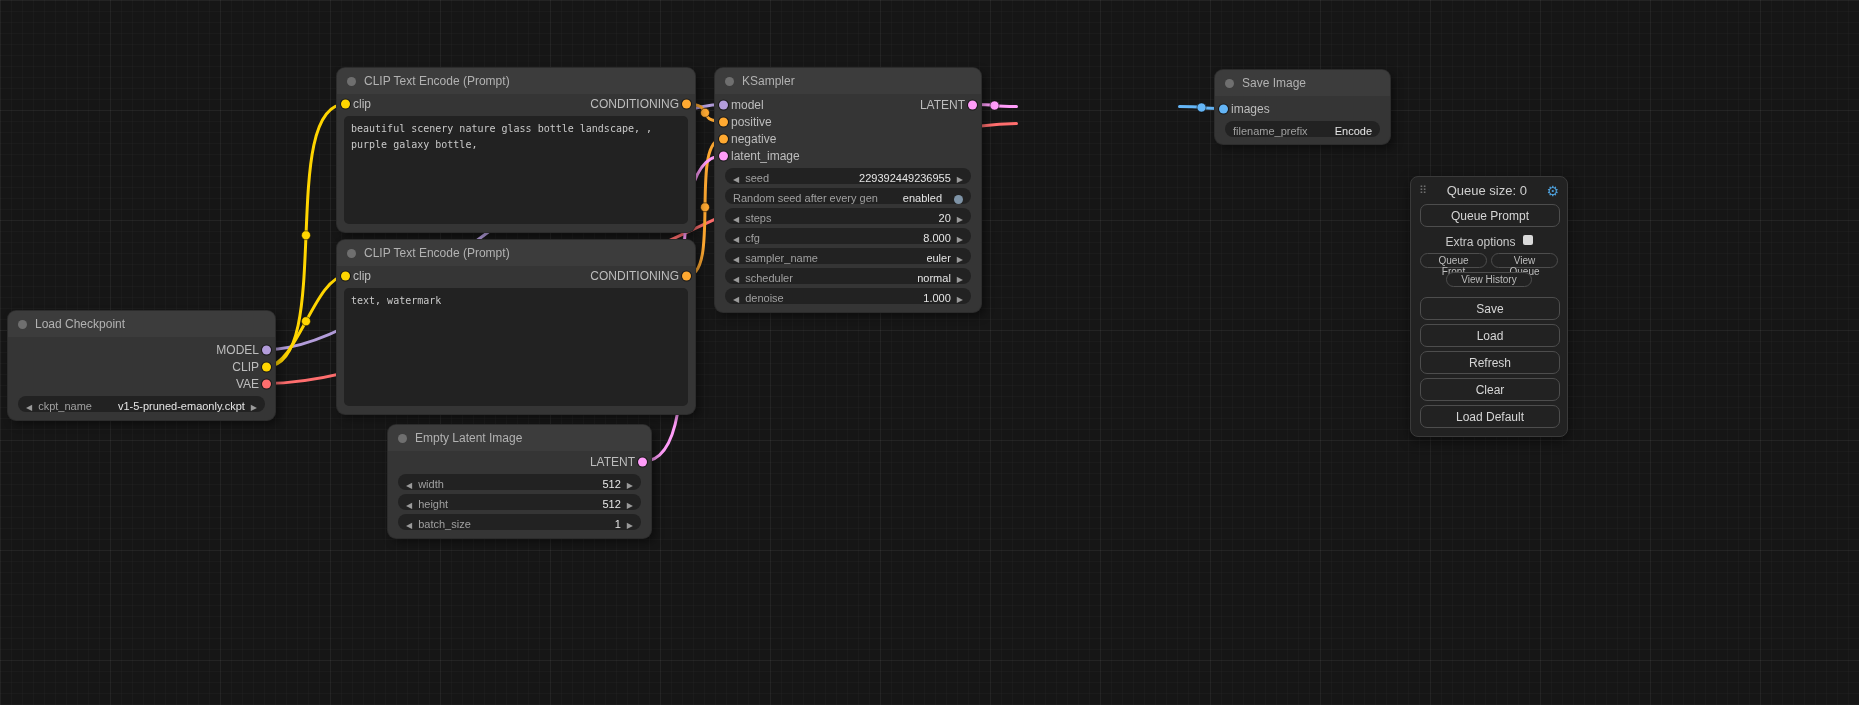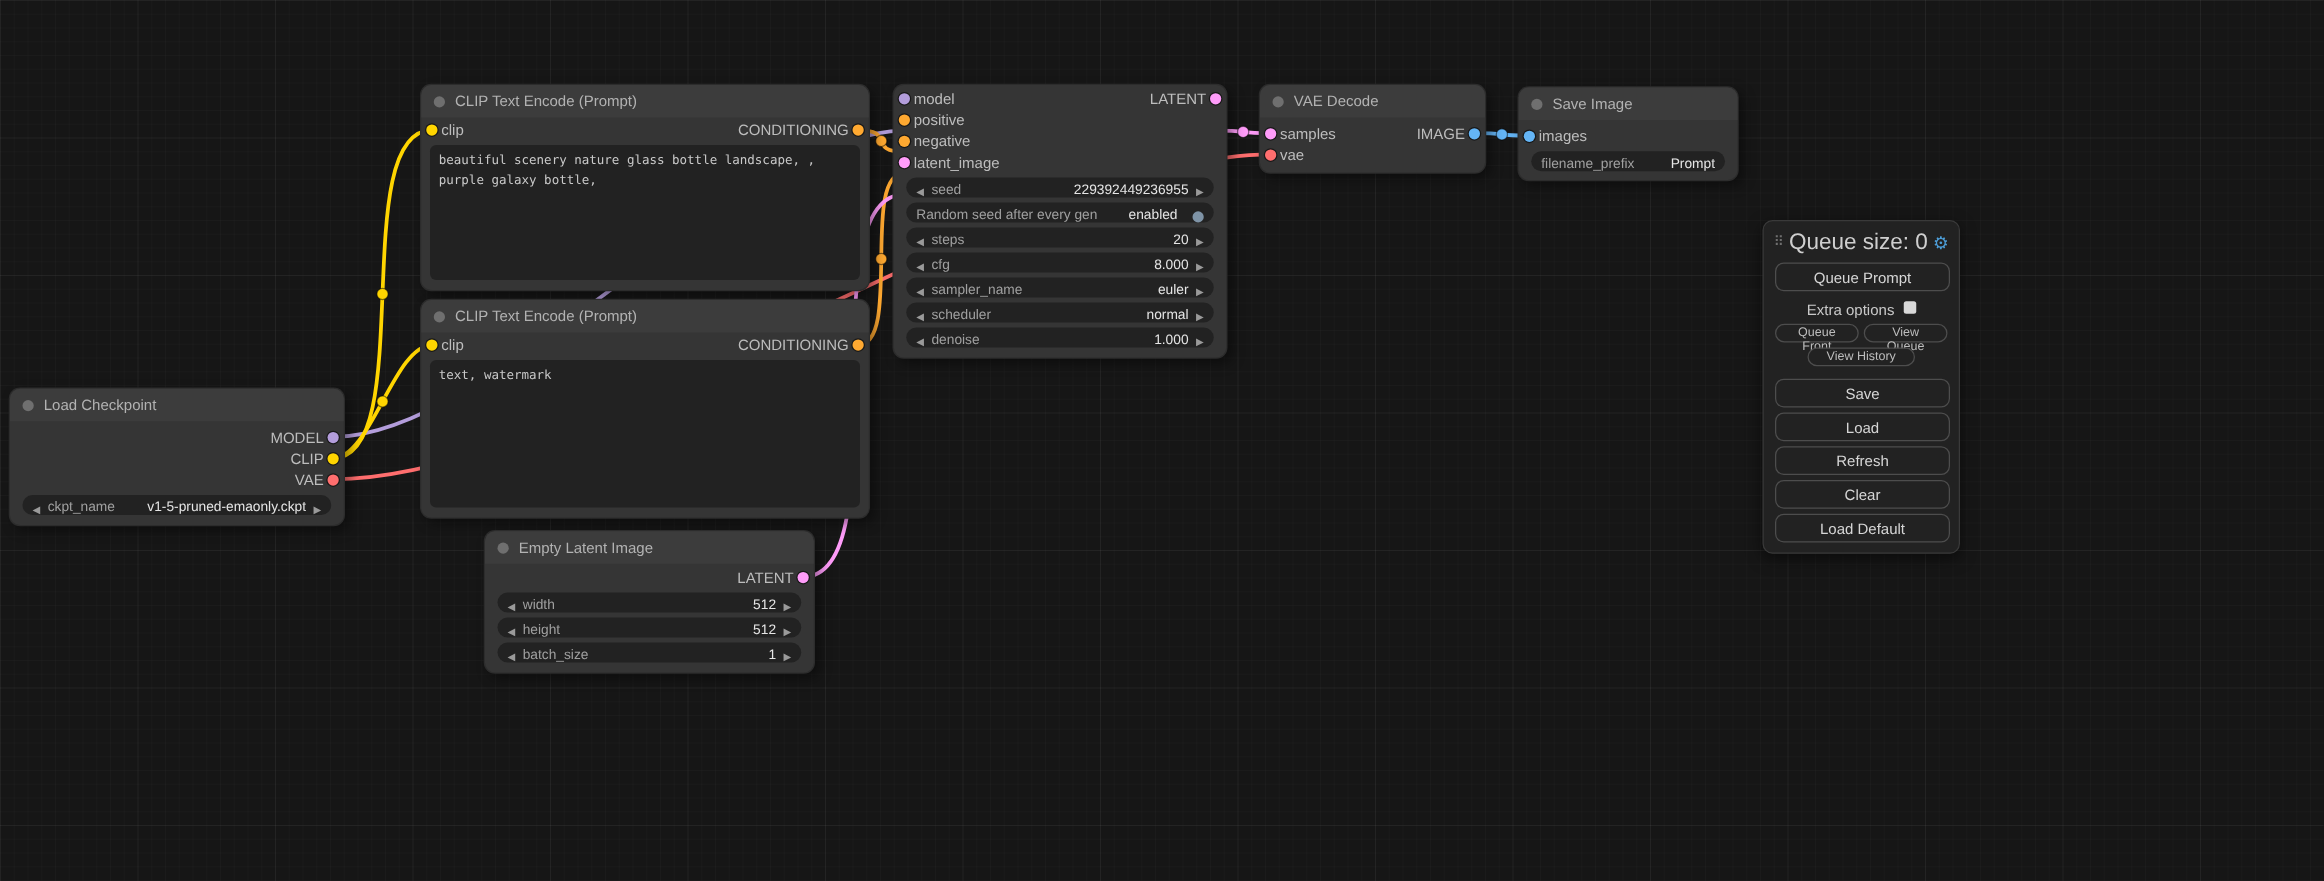--- a/index.html
+++ b/index.html
@@ -36,21 +36,21 @@
   .toggle-dot{width:9px;height:9px;border-radius:50%;background:#7e93a6;flex:none;margin-left:6px;}
   .prompt-text{display:block;margin:2px 7px 0;width:calc(100% - 14px);box-sizing:border-box;
     background:#222;border:none;border-radius:5px;padding:5px 7px;color:#c9c9c9;
     font:10px/1.55 "DejaVu Sans Mono",monospace;resize:none;overflow:hidden;outline:none;}
   
   #queue-panel{position:absolute;left:1410px;top:176px;width:158px;z-index:3;
     background:#222222;border:1px solid #3a3a3a;border-radius:8px;
     box-shadow:0 4px 12px rgba(0,0,0,.5);box-sizing:border-box;padding-bottom:8px;}
   .qp-header{display:flex;align-items:center;padding:6px 8px 0 8px;}
   .qp-handle{color:#6f6f6f;font-size:11px;cursor:move;}
-  .qp-title{flex:1;text-align:center;color:#cfcfcf;font-size:18px;}
+  .qp-title{flex:1;text-align:center;color:#cfcfcf;font-size:13px;}
   .qp-gear{color:#4d9ed8;font-size:14px;line-height:1;cursor:pointer;}
   button{font-family:"Liberation Sans",sans-serif;cursor:pointer;}
   .qp-big{display:block;width:140px;margin:4px 9px 0;height:23px;background:#222;
     border:1px solid #4d4d4d;border-radius:7px;color:#d6d6d6;font-size:12px;line-height:20px;}
   .qp-big.first{margin-top:6px;}
   .qp-gap{margin-top:10px;}
   .extra-row{display:flex;align-items:flex-start;justify-content:center;gap:7px;
     margin-top:8px;color:#c9c9c9;font-size:12px;}
   .checkbox{width:10px;height:10px;background:#d9d9d9;border-radius:2px;display:inline-block;}
   .small-row{display:flex;gap:4px;margin:4px 9px 0;}
@@ -168,20 +168,24 @@
       <div class="widget">
         <span class="warr">◀</span>
         <span class="wname">batch_size</span>
         <span class="wval">1</span>
         <span class="warr">▶</span>
       </div>
     </div>
   </div>
 
   <div class="node" style="left:715px;top:68px;width:266px;">
+    <div class="ntitle">
+      <span class="collapse-dot"></span>
+      <span>KSampler</span>
+    </div>
     <div class="nbody pad2">
       <div class="srow">
         <span>model</span>
         <span class="dot in" style="background: rgb(179, 157, 219);"></span>
         <span>LATENT</span>
         <span class="dot out" style="background: rgb(255, 156, 249);"></span>
       </div>
       <div class="srow onlyin">
         <span>positive</span>
         <span class="dot in" style="background: rgb(255, 169, 49);"></span>
@@ -231,52 +235,34 @@
       </div>
       <div class="widget">
         <span class="warr">◀</span>
         <span class="wname">denoise</span>
         <span class="wval">1.000</span>
         <span class="warr">▶</span>
       </div>
     </div>
   </div>
 
-  <div class="node" style="left:1008px;top:68px;width:180px;">
-    <div class="ntitle">
-      <span class="collapse-dot"></span>
-      <span>VAE Decode</span>
-    </div>
-    <div class="nbody pad4" style="padding-bottom:6px;">
-      <div class="srow">
-        <span>samples</span>
-        <span class="dot in" style="background: rgb(255, 156, 249);"></span>
-        <span>IMAGE</span>
-        <span class="dot out" style="background: rgb(100, 181, 246);"></span>
-      </div>
-      <div class="srow onlyin">
-        <span>vae</span>
-        <span class="dot in" style="background: rgb(255, 110, 110);"></span>
-      </div>
-    </div>
-  </div>
 
   <div class="node" style="left:1215px;top:70px;width:175px;">
     <div class="ntitle">
       <span class="collapse-dot"></span>
       <span>Save Image</span>
     </div>
     <div class="nbody pad4" style="padding-bottom:7px;">
       <div class="srow onlyin">
         <span>images</span>
         <span class="dot in" style="background: rgb(100, 181, 246);"></span>
       </div>
       <div class="widget">
         <span class="wname">filename_prefix</span>
-        <span class="wval">Prompt</span>
+        <span class="wval">Encode</span>
       </div>
     </div>
   </div>
 
   <div id="queue-panel">
     <div class="qp-header">
       <span class="qp-handle">⠿</span>
       <span class="qp-title">Queue size: 0</span>
       <span class="qp-gear">⚙</span>
     </div>

